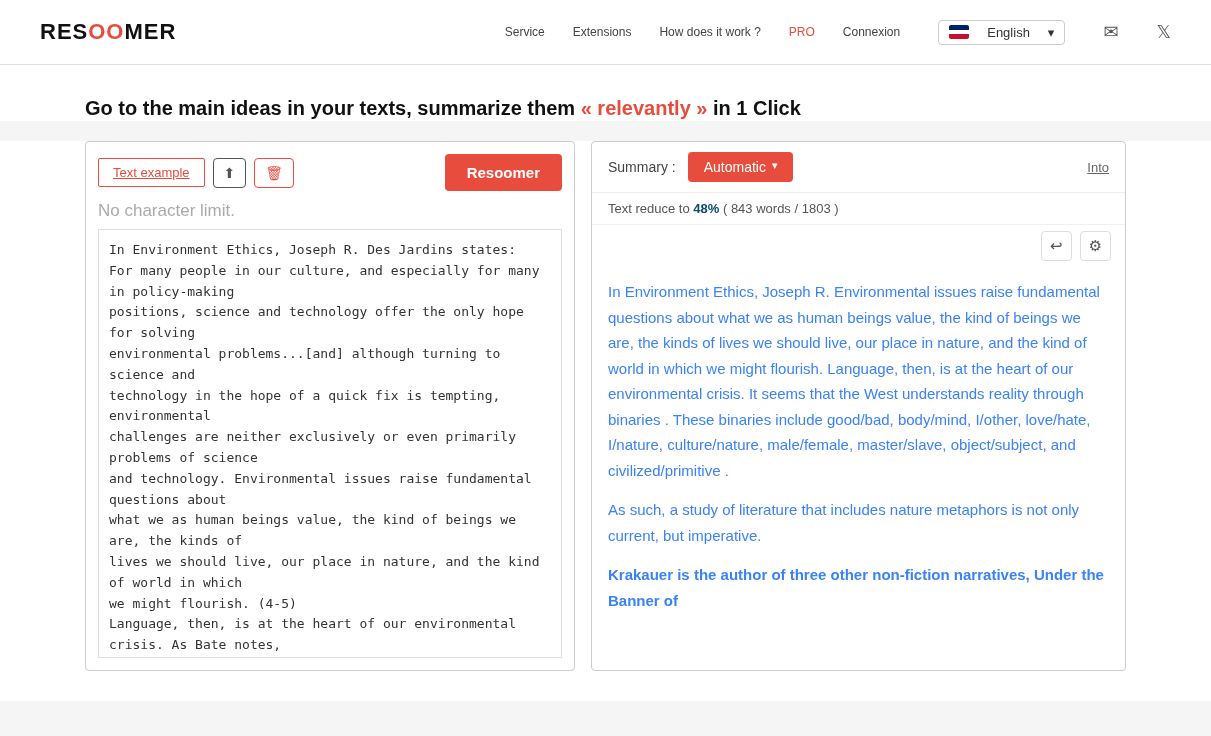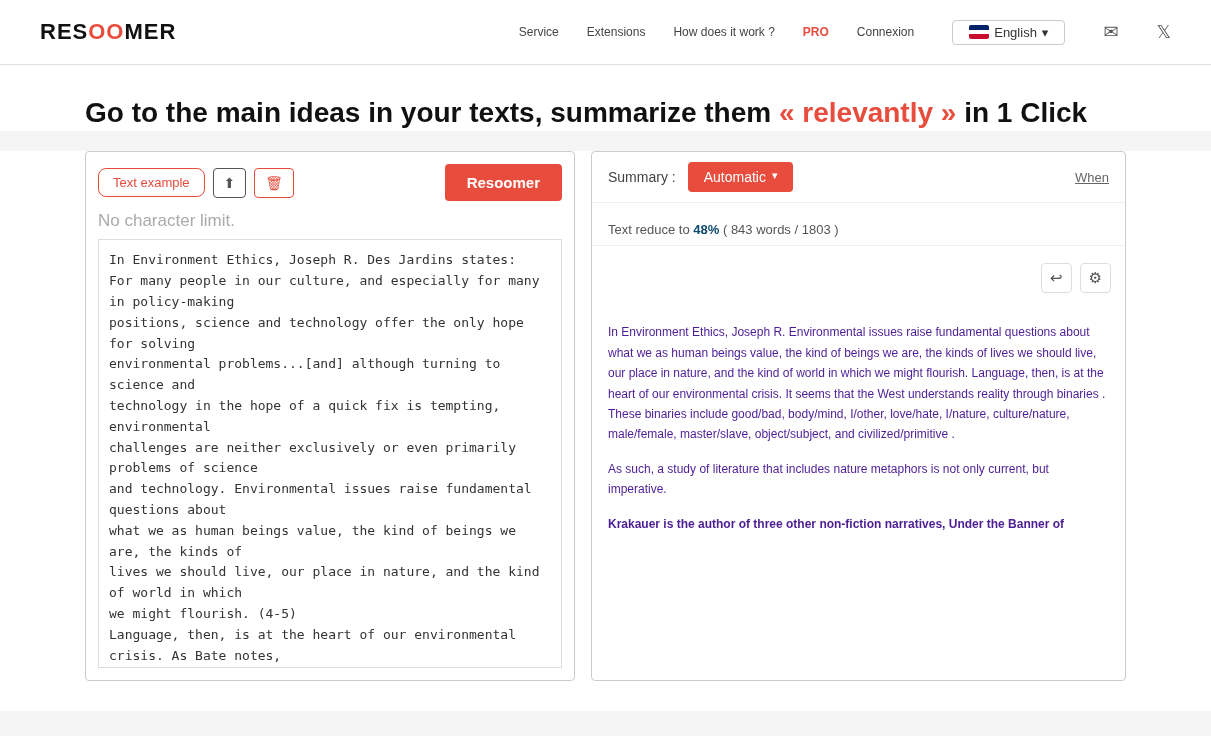--- a/index.html
+++ b/index.html
@@ -29,47 +29,47 @@
       margin-left: auto;
     }
     .navbar-links a {
       text-decoration: none;
       color: #444;
       font-size: 12px;
       cursor: pointer;
     }
     .navbar-links a.pro {
       color: #e74c3c;
-      font-weight: bold;
+      font-weight: normal;
     }
     .navbar-lang {
       display: flex;
       align-items: center;
       border: 1px solid #ccc;
       border-radius: 4px;
-      padding: 4px 16px;
-      font-size: 13px;
-      cursor: pointer;
-      gap: 5px;
+      padding: 4px 10px;
+      font-size: 13px;
+      cursor: pointer;
+      gap: 18px;
       margin-left: 10px;
     }
     .navbar-icon {
       margin-left: 10px;
       cursor: pointer;
       font-size: 18px;
       color: #555;
     }
 
     
     .hero {
       background: #fff;
       padding: 30px 85px 0 85px;
     }
     .hero-title {
-      font-size: 28px;
+      font-size: 20px;
       font-weight: 700;
       color: #111;
       margin-bottom: 20px;
       line-height: 1.3;
     }
     .hero-title .highlight {
       color: #e74c3c;
     }
 
     
@@ -95,23 +95,24 @@
       display: flex;
       align-items: center;
       gap: 8px;
       margin-bottom: 10px;
     }
     .btn-text-example {
       border: 1px solid #e74c3c;
       color: #e74c3c;
       background: #fff;
       padding: 6px 14px;
-      border-radius: 8px;
-      font-size: 13px;
-      cursor: pointer;
+      border-radius: 2px;
+      font-size: 13px;
+      cursor: pointer;
+      text-decoration: underline;
     }
     .btn-icon {
       border: 1px solid #555;
       background: #fff;
       color: #555;
       padding: 6px 10px;
       border-radius: 4px;
       font-size: 14px;
       cursor: pointer;
     }
@@ -148,21 +149,20 @@
     }
 
     
     .right-panel {
       flex: 1;
       border: 1px solid #ccc;
       border-radius: 4px;
       background: #fff;
       display: flex;
       flex-direction: column;
-      gap: 11px;
     }
     .right-panel-header {
       display: flex;
       align-items: center;
       padding: 10px 16px;
       border-bottom: 1px solid #eee;
       gap: 12px;
     }
     .summary-label {
       font-size: 14px;
@@ -206,23 +206,23 @@
       background: none;
       border: 1px solid #ddd;
       border-radius: 4px;
       padding: 5px 8px;
       cursor: pointer;
       font-size: 15px;
       color: #555;
     }
     .summary-text {
       padding: 12px 16px;
-      font-size: 12px;
+      font-size: 15px;
       line-height: 1.7;
-      color: #4c1d95;
+      color: #3b82f6;
       overflow-y: auto;
       flex: 1;
     }
     .summary-text p { margin-bottom: 14px; }
     .summary-text p.bold-text { font-weight: bold; }
 
     
     .flag-icon {
       display: inline-block;
       width: 20px;
@@ -291,21 +291,21 @@
 in which we live our lives" (1). When discussing or writing about the</textarea>
   </div>
 
   <div class="right-panel">
     <div class="right-panel-header">
       <span class="summary-label">Summary :</span>
       <button class="btn-automatic">
         <span>Automatic</span>
         <span class="chevron">▾</span>
       </button>
-      <span class="help-link">When</span>
+      <span class="help-link">Into</span>
     </div>
     <div class="reduce-info">
       <span>Text reduce to </span><span class="pct">48%</span><span class="words"> <span>( 843 words / 1803 )</span></span>
     </div>
     <div class="right-panel-actions">
       <button class="action-icon-btn">
         <span>↩</span>
       </button>
       <button class="action-icon-btn">
         <span>⚙</span>

